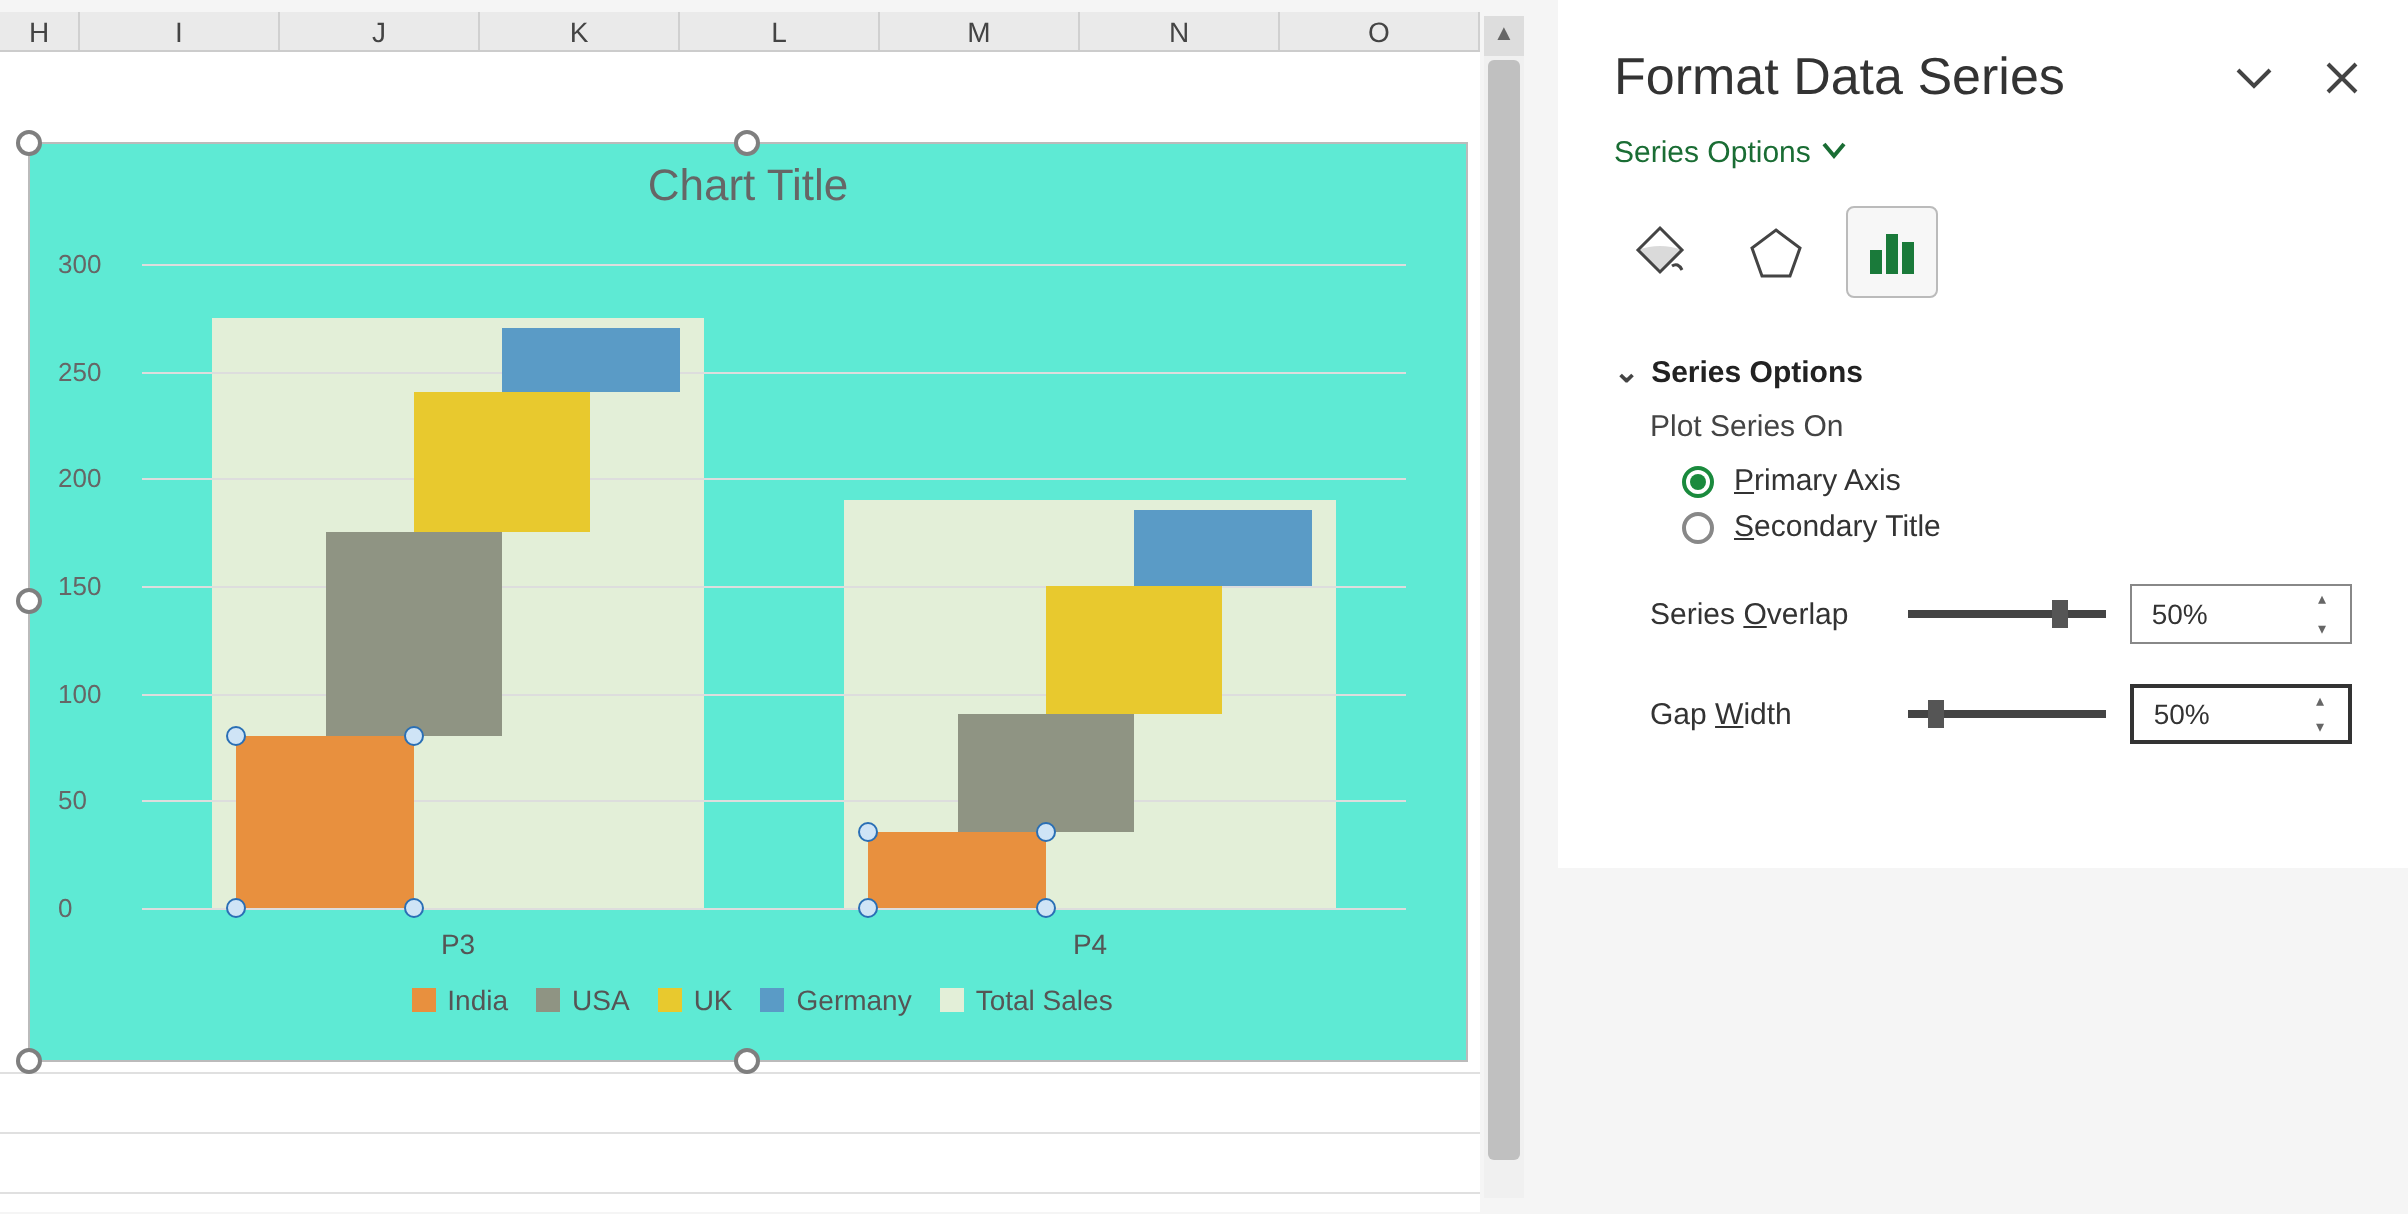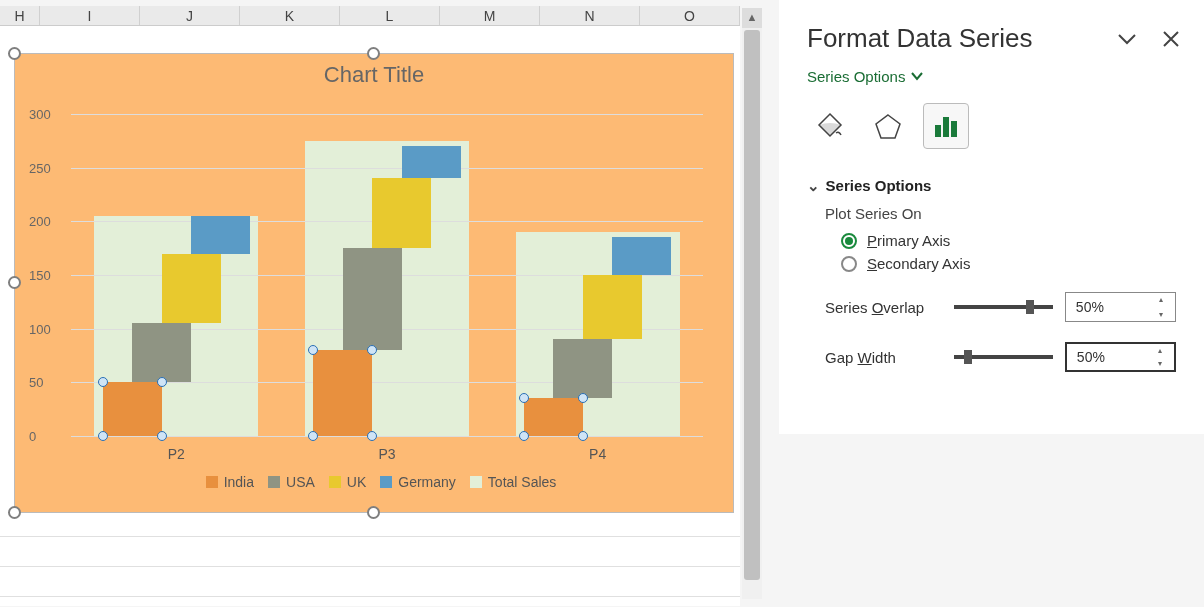--- a/index.html
+++ b/index.html
@@ -7,21 +7,21 @@
 
 
 .col-headers { position:absolute; top:6px; left:0; width:740px; height:20px; display:flex; background:#eaeaea; border-bottom:1px solid #ccc;}
 .col-headers div { flex:0 0 100px; text-align:center; font-size:14px; color:#444; border-right:1px solid #d0d0d0; line-height:20px;}
 .col-headers div:first-child { flex:0 0 40px; }
 
 .sheet-bg { position:absolute; top:26px; left:0; width:740px; height:580px; background:#fff; }
 .sheet-bg .row-border { position:absolute; left:0; right:0; border-top:1px solid #e0e0e0; pointer-events:none;}
 
 
-.chart { position:absolute; top:53px; left:14px; width:720px; height:460px; background:#fdba74; border:1px solid #bbb; }
+.chart { position:absolute; top:71px; left:14px; width:720px; height:460px; background:#5eead4; border:1px solid #bbb; }
 .handle { position:absolute; width:13px; height:13px; border:2px solid #7f7f7f; background:#fff; border-radius:50%; }
 .h-tl{top:-7px;left:-7px}.h-tm{top:-7px;left:50%;margin-left:-7px}
 .h-ml{top:50%;left:-7px;margin-top:-7px}
 .h-bl{bottom:-7px;left:-7px}.h-bm{bottom:-7px;left:50%;margin-left:-7px}
 
 .chart-title { text-align:center; font-size:22px; color:#666; padding:8px 0 4px; }
 
 .plot { position:absolute; top:60px; left:56px; right:30px; bottom:76px; }
 .grid-line { position:absolute; left:0; right:0; border-top:1px solid #ddd; }
 .y-label { position:absolute; left:-42px; width:36px; font-size:13px; color:#666; transform:translateY(-50%);}
@@ -93,32 +93,20 @@
 <div class="chart">
   <div class="handle h-tl"></div>
   <div class="handle h-tm"></div>
   <div class="handle h-ml"></div>
   <div class="handle h-bl"></div>
   <div class="handle h-bm"></div>
 
   <div class="chart-title">Chart Title</div>
   <div class="plot">
     <div class="groups" id="groups">
-        <div class="group">
-          <div class="gname">P2</div>
-          <div class="bar" style="left: 11%; width: 78%; height: 68.3333%; background: rgb(227, 239, 216); z-index: 0;"></div>
-          <div class="bar" style="left: 15%; width: 28%; bottom: 0%; height: 16.6667%; background: rgb(232, 144, 62); z-index: 1;"></div>
-          <div class="series-handle" style="left: calc(15% - 5px); bottom: calc(0% - 5px);"></div>
-          <div class="series-handle" style="left: calc(43% - 5px); bottom: calc(0% - 5px);"></div>
-          <div class="series-handle" style="left: calc(15% - 5px); bottom: calc(16.6667% - 5px);"></div>
-          <div class="series-handle" style="left: calc(43% - 5px); bottom: calc(16.6667% - 5px);"></div>
-          <div class="bar" style="left: 29%; width: 28%; bottom: 16.6667%; height: 18.3333%; background: rgb(143, 148, 131); z-index: 2;"></div>
-          <div class="bar" style="left: 43%; width: 28%; bottom: 35%; height: 21.6667%; background: rgb(232, 201, 46); z-index: 3;"></div>
-          <div class="bar" style="left: 57%; width: 28%; bottom: 56.6667%; height: 11.6667%; background: rgb(90, 155, 198); z-index: 4;"></div>
-        </div>
         <div class="group">
           <div class="gname">P3</div>
           <div class="bar" style="left: 11%; width: 78%; height: 91.6667%; background: rgb(227, 239, 216); z-index: 0;"></div>
           <div class="bar" style="left: 15%; width: 28%; bottom: 0%; height: 26.6667%; background: rgb(232, 144, 62); z-index: 1;"></div>
           <div class="series-handle" style="left: calc(15% - 5px); bottom: calc(0% - 5px);"></div>
           <div class="series-handle" style="left: calc(43% - 5px); bottom: calc(0% - 5px);"></div>
           <div class="series-handle" style="left: calc(15% - 5px); bottom: calc(26.6667% - 5px);"></div>
           <div class="series-handle" style="left: calc(43% - 5px); bottom: calc(26.6667% - 5px);"></div>
           <div class="bar" style="left: 29%; width: 28%; bottom: 26.6667%; height: 31.6667%; background: rgb(143, 148, 131); z-index: 2;"></div>
           <div class="bar" style="left: 43%; width: 28%; bottom: 58.3333%; height: 21.6667%; background: rgb(232, 201, 46); z-index: 3;"></div>
@@ -207,21 +195,21 @@
   </div>
 
   <div class="sect-head">Series Options</div>
   <div class="plotlabel">Plot Series On</div>
   <div class="radio-row">
     <span class="radio sel"></span>
     <span><u>P</u><span>rimary Axis</span></span>
   </div>
   <div class="radio-row">
     <span class="radio"></span>
-    <span><u>S</u><span>econdary Axis</span></span>
+    <span><u>S</u><span>econdary Title</span></span>
   </div>
 
   <div class="slider-row">
     <span class="lab"><span>Series </span><u>O</u><span>verlap</span></span>
     <div class="slider">
         <div class="thumb" style="left:72px"></div>
       </div>
     <div class="valbox">
       <span>50%</span>
       <div class="spin">

